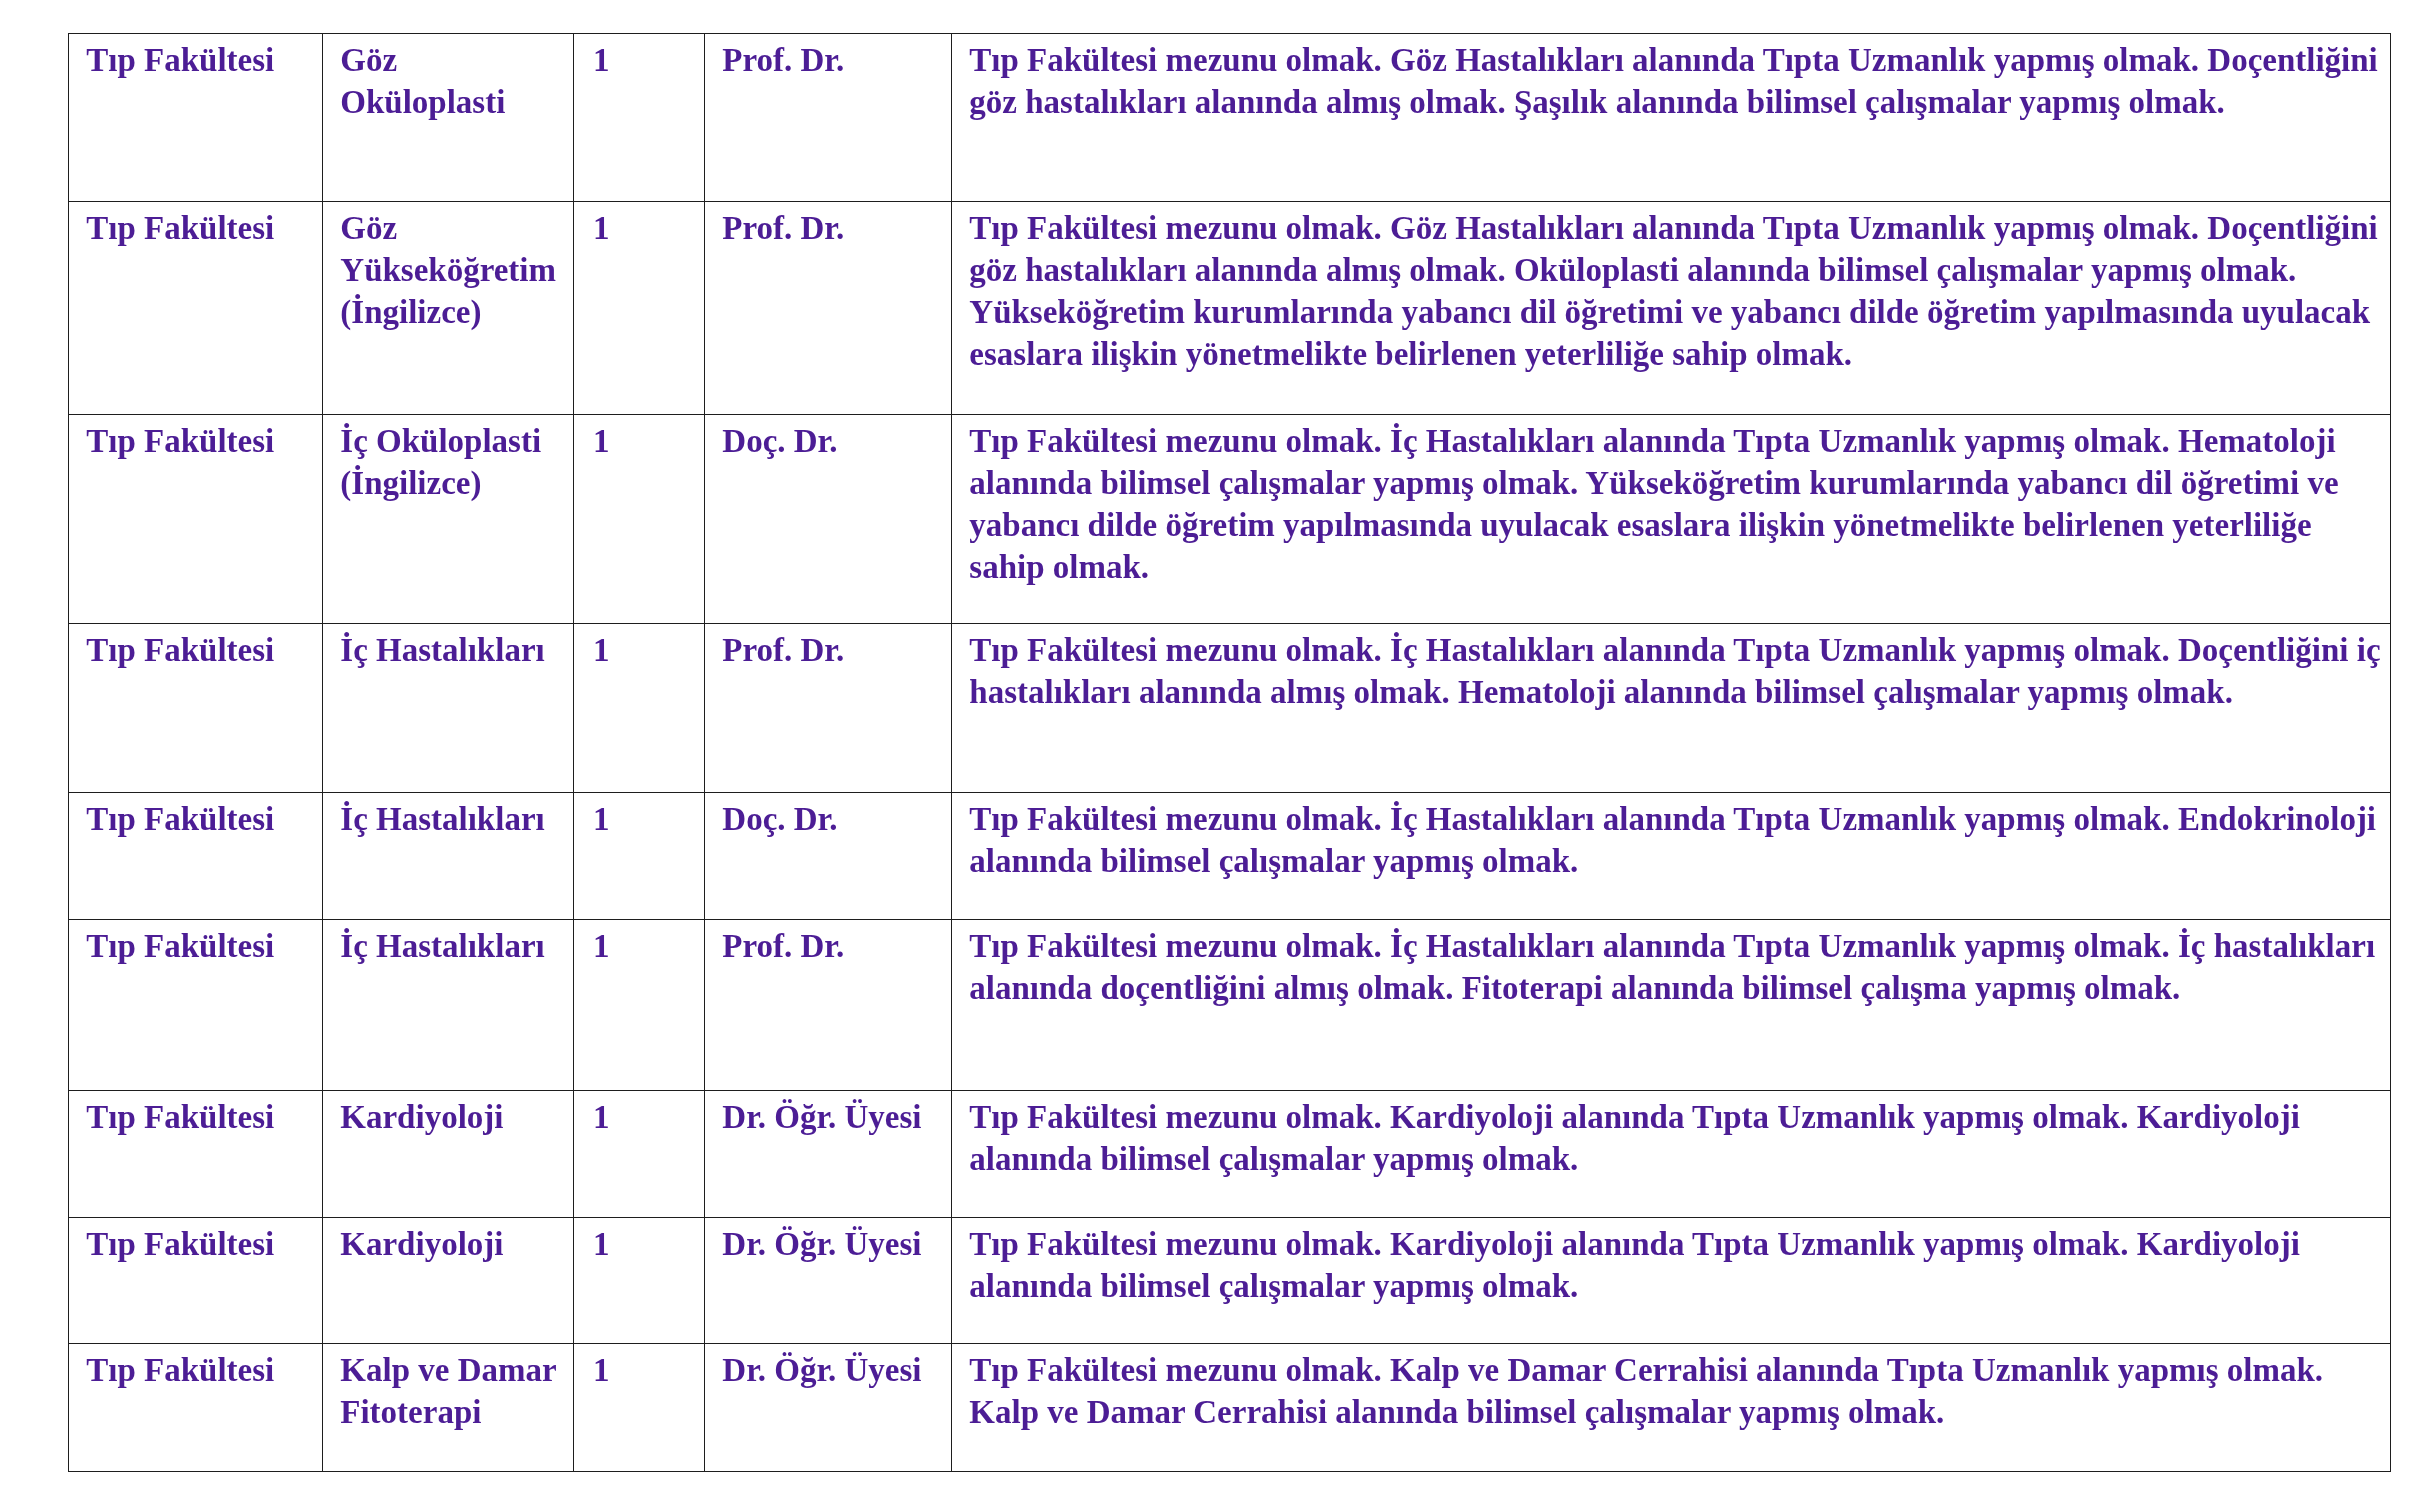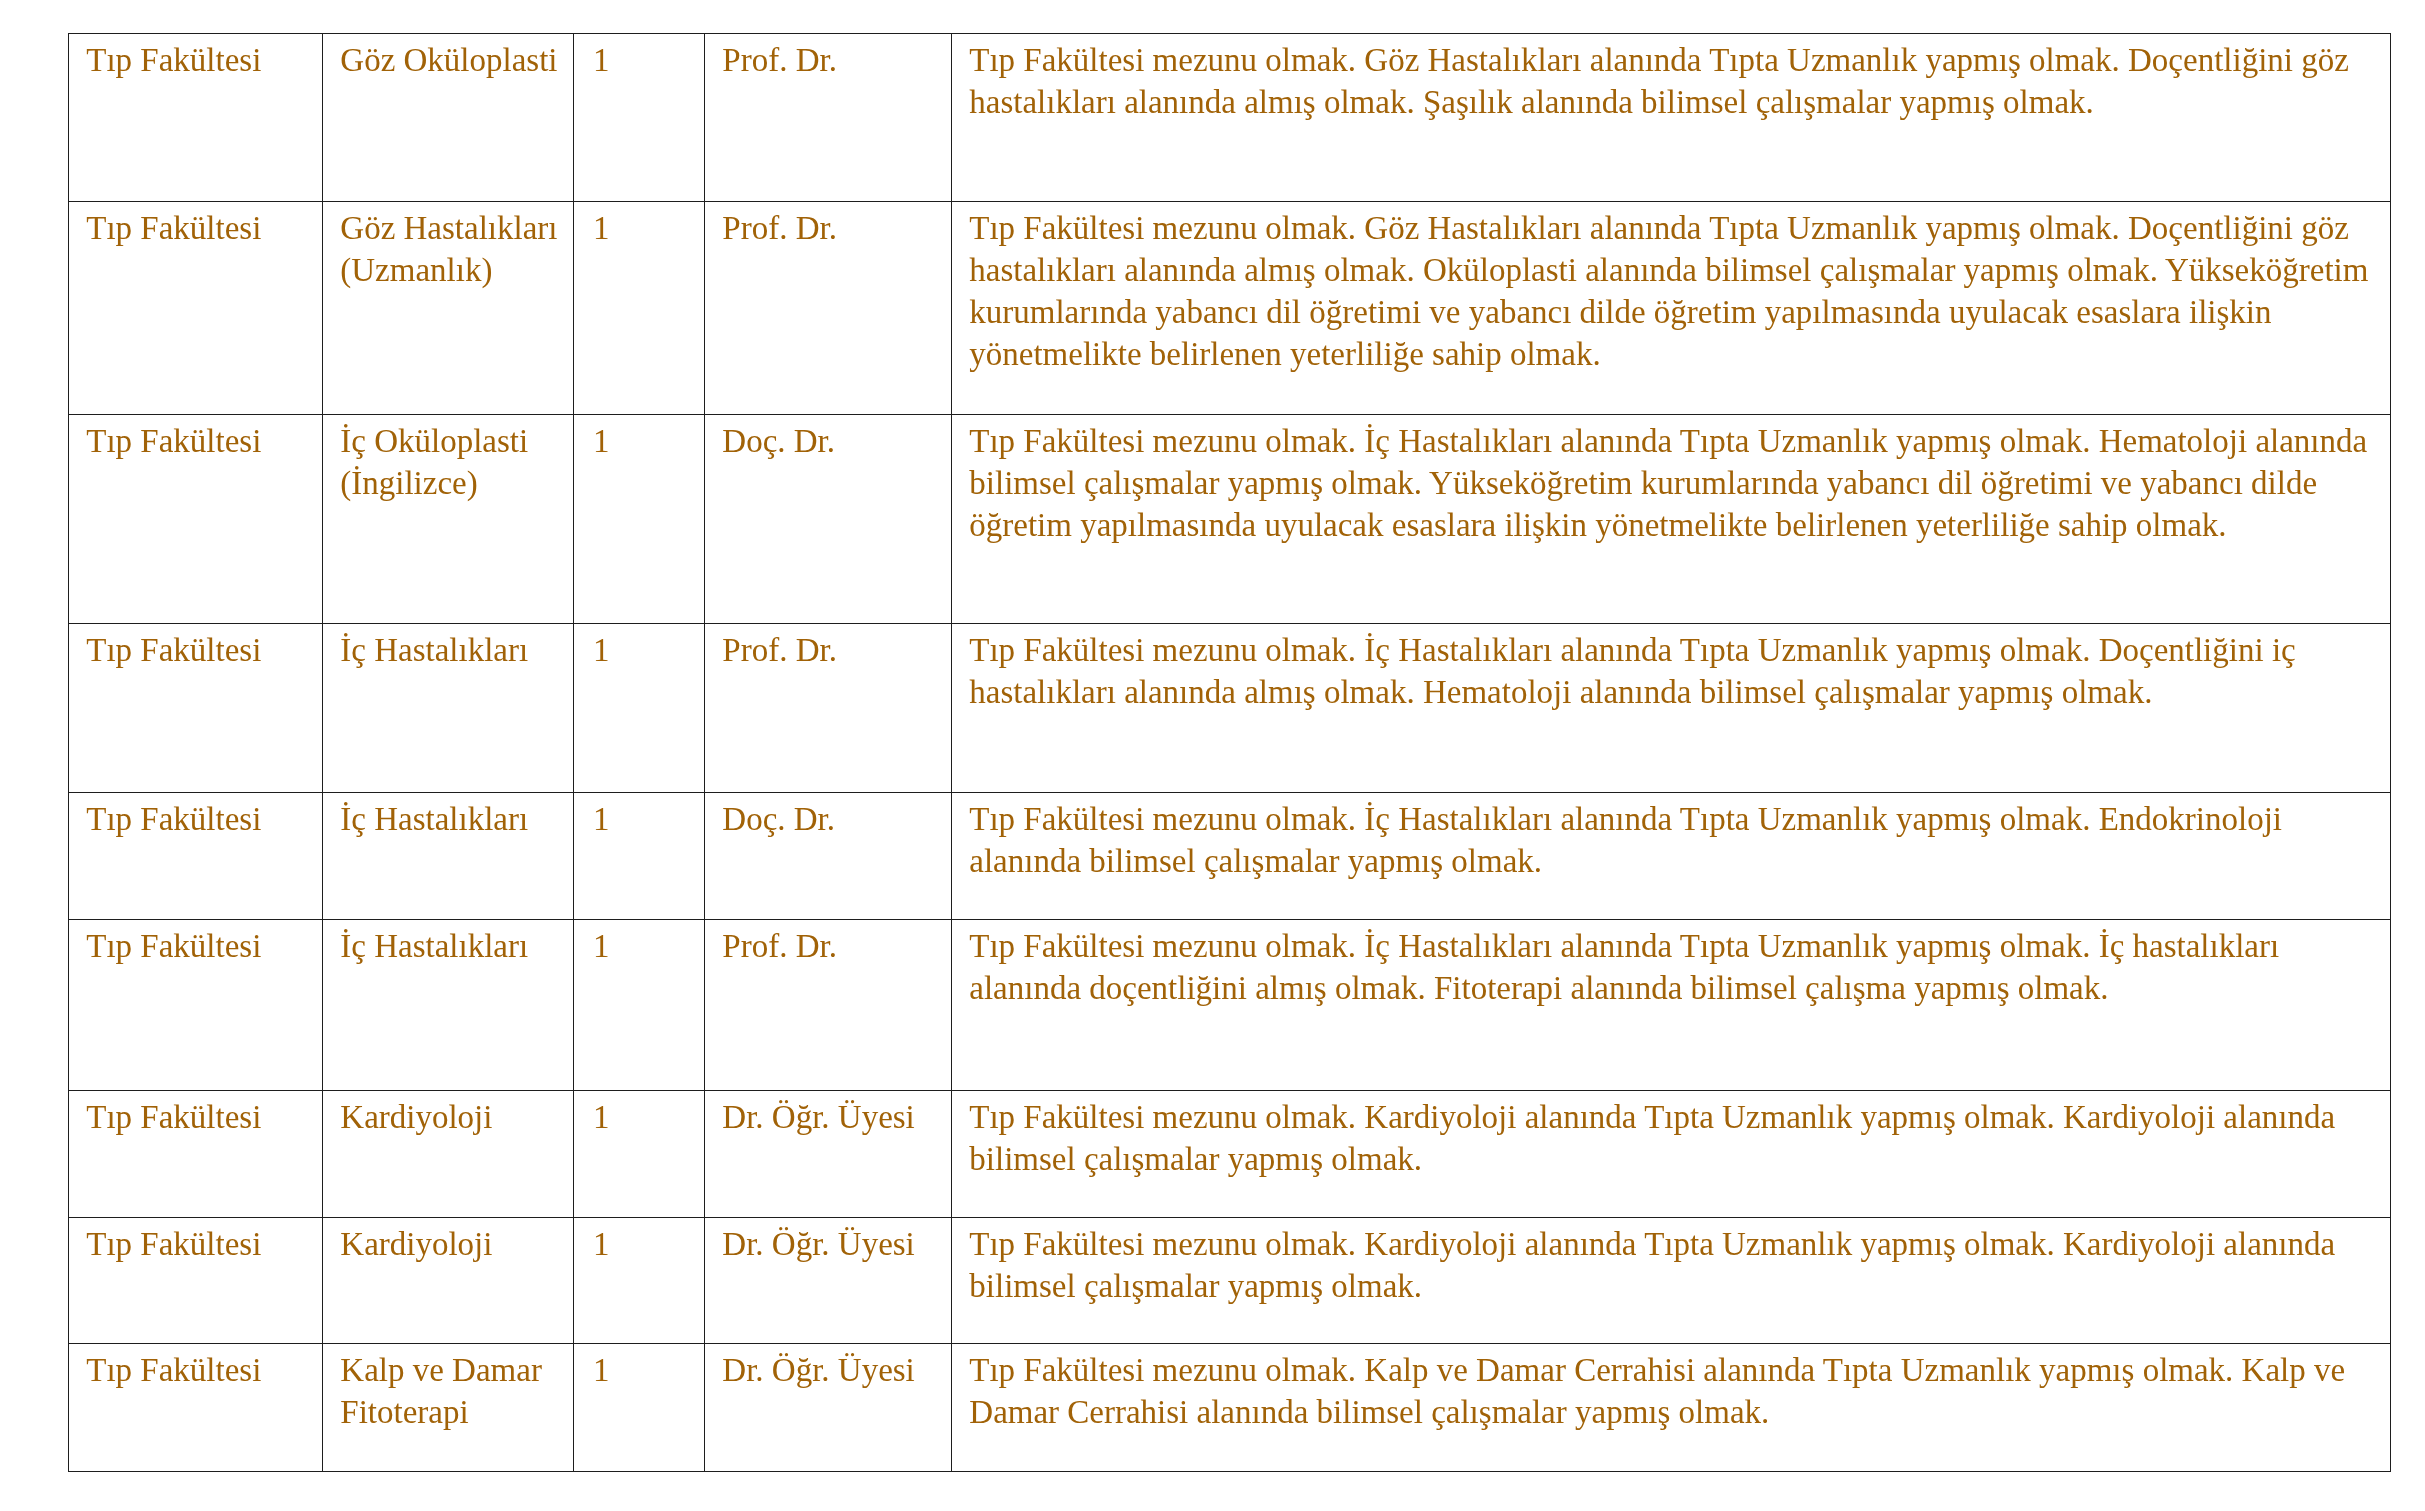--- a/index.html
+++ b/index.html
@@ -1,21 +1,21 @@
 <!DOCTYPE html>
 <html style="font-size:12.6px"><head>
 <meta charset="utf-8">
 <style>
   html, body { margin: 0; padding: 0; background: #ffffff; }
   body { width: 2426px; height: 1512px; position: relative; overflow: hidden; }
   .doc-table {
     position: absolute; left: 68px; top: 33px;
     border-collapse: collapse; table-layout: fixed;
     font-family: "Liberation Serif", "DejaVu Serif", serif;
-    font-size: 33px; line-height: 42px; color: #a16207;
+    font-size: 33px; line-height: 42px; color: #4c1d95; font-weight: bold;
   }
   .doc-table td {
     border: 1.6px solid #1e1e1e;
     vertical-align: top;
     padding: 4.7px 9.4px 0 17.3px;
     overflow: hidden;
     white-space: normal;
   }
   .doc-table td.c-count { padding-left: 19px; }
   .doc-table td.c-title { }
@@ -49,21 +49,21 @@
   <tbody>
     <tr class="h0">
       <td class="c-fac">Tıp Fakültesi</td>
       <td class="c-dept">Göz Oküloplasti</td>
       <td class="c-count">1</td>
       <td class="c-title">Prof. Dr.</td>
       <td class="c-desc">Tıp Fakültesi mezunu olmak. Göz Hastalıkları alanında Tıpta Uzmanlık yapmış olmak. Doçentliğini göz hastalıkları alanında almış olmak. Şaşılık alanında bilimsel çalışmalar yapmış olmak.</td>
     </tr>
     <tr class="h1">
       <td class="c-fac">Tıp Fakültesi</td>
-      <td class="c-dept">Göz Hastalıkları (Uzmanlık)</td>
+      <td class="c-dept">Göz Yükseköğretim (İngilizce)</td>
       <td class="c-count">1</td>
       <td class="c-title">Prof. Dr.</td>
       <td class="c-desc">Tıp Fakültesi mezunu olmak. Göz Hastalıkları alanında Tıpta Uzmanlık yapmış olmak. Doçentliğini göz hastalıkları alanında almış olmak. Oküloplasti alanında bilimsel çalışmalar yapmış olmak. Yükseköğretim kurumlarında yabancı dil öğretimi ve yabancı dilde öğretim yapılmasında uyulacak esaslara ilişkin yönetmelikte belirlenen yeterliliğe sahip olmak.</td>
     </tr>
     <tr class="h2">
       <td class="c-fac">Tıp Fakültesi</td>
       <td class="c-dept">İç Oküloplasti (İngilizce)</td>
       <td class="c-count">1</td>
       <td class="c-title">Doç. Dr.</td>
       <td class="c-desc">Tıp Fakültesi mezunu olmak. İç Hastalıkları alanında Tıpta Uzmanlık yapmış olmak. Hematoloji alanında bilimsel çalışmalar yapmış olmak. Yükseköğretim kurumlarında yabancı dil öğretimi ve yabancı dilde öğretim yapılmasında uyulacak esaslara ilişkin yönetmelikte belirlenen yeterliliğe sahip olmak.</td>

